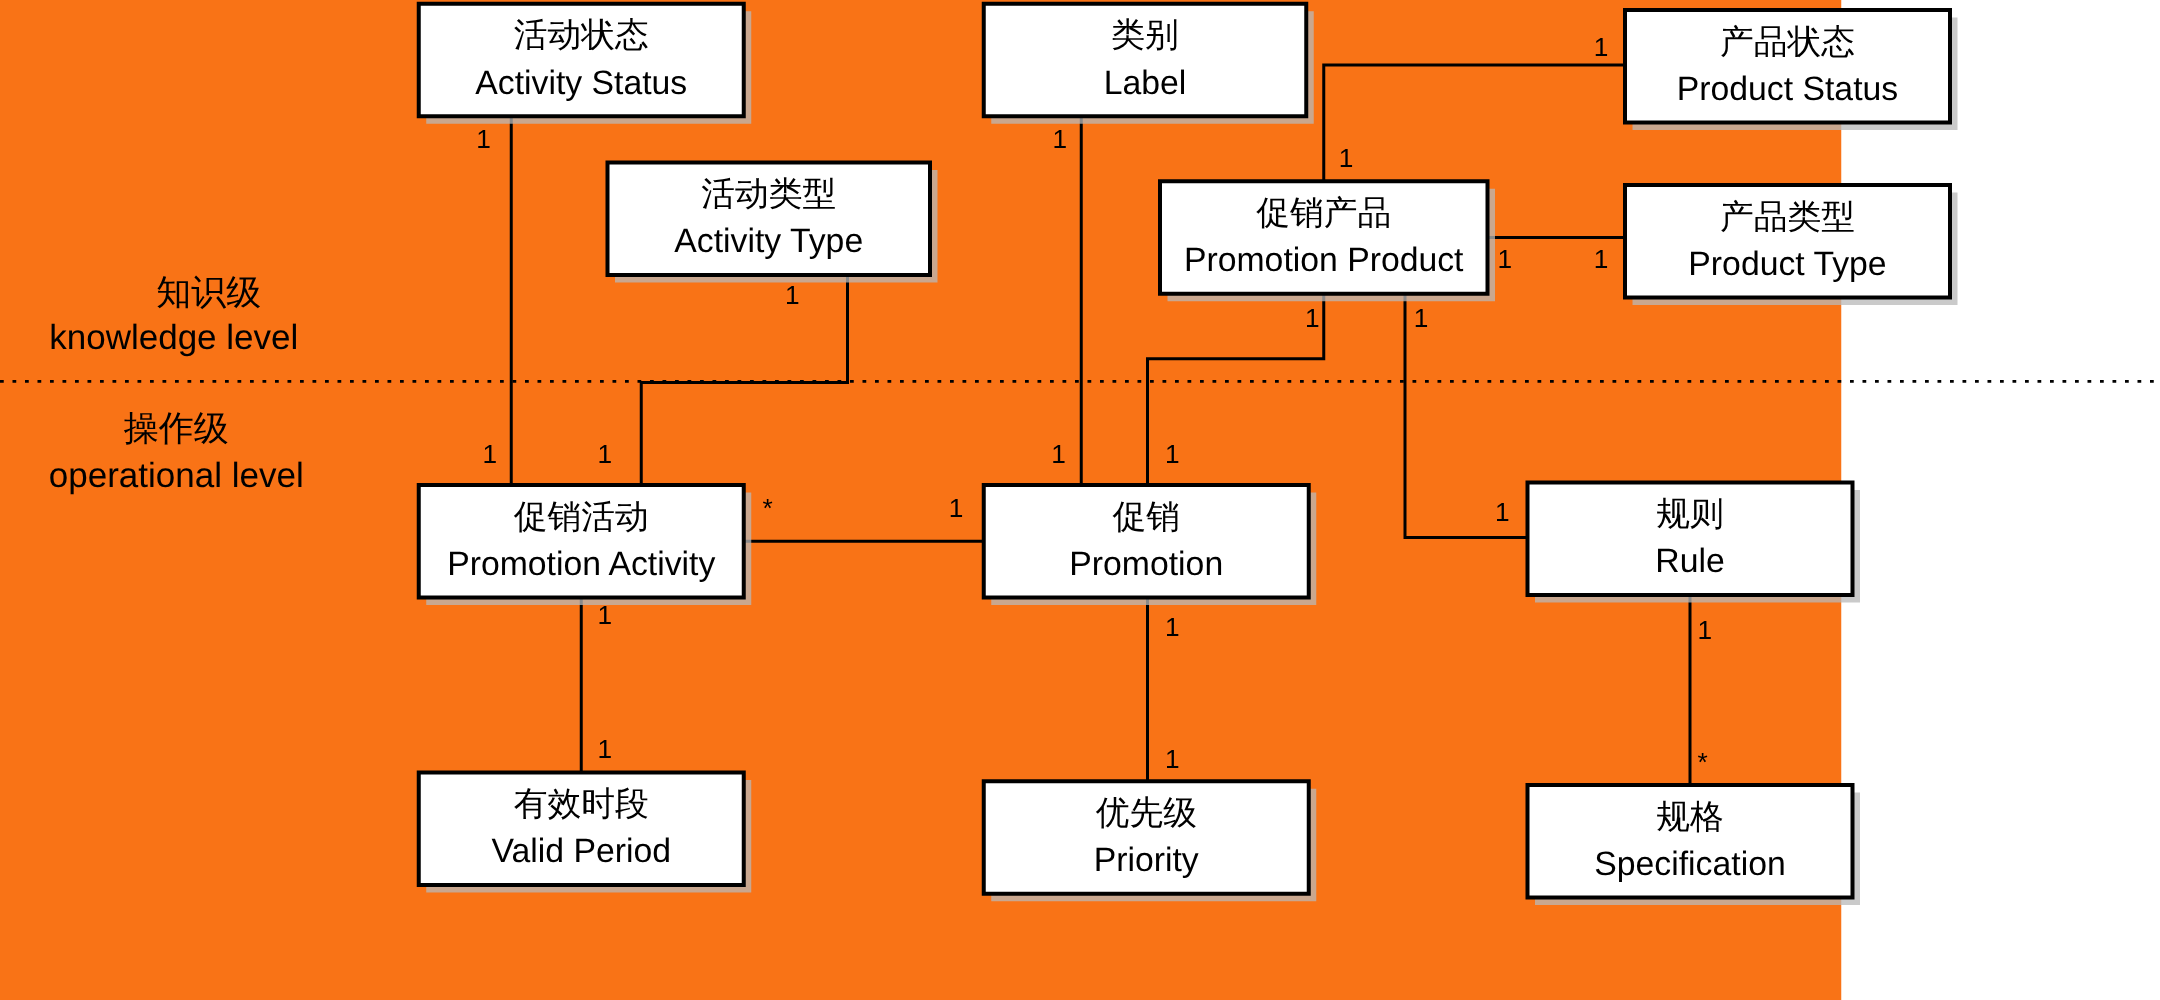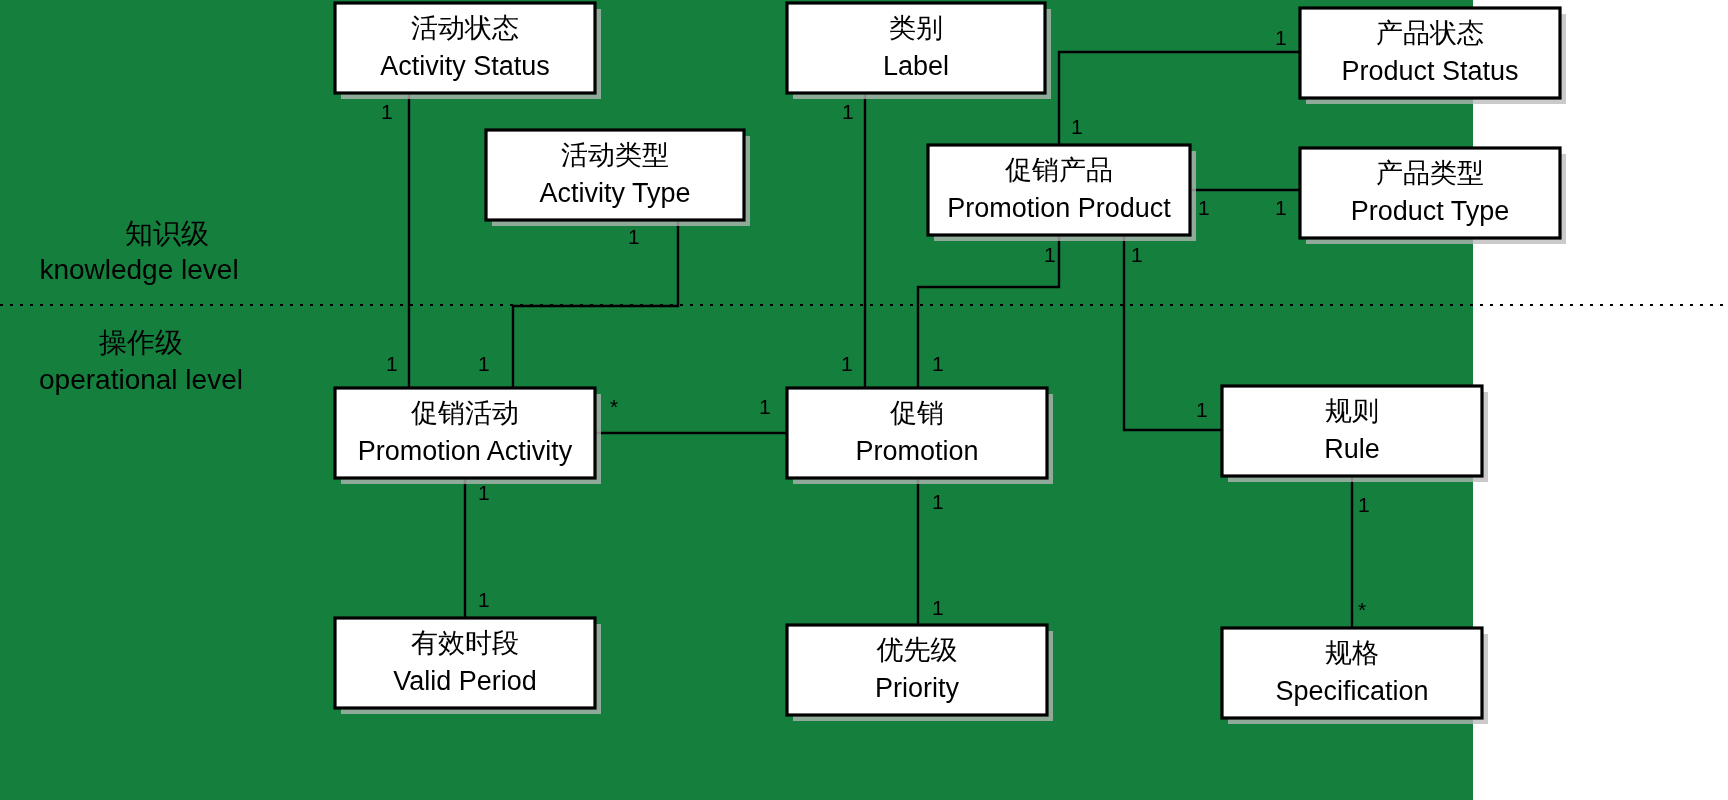--- a/index.html
+++ b/index.html
@@ -10,21 +10,21 @@
   body {
     width: 1728px;
     height: 800px;
     font-family: "Liberation Sans", "DejaVu Sans", sans-serif;
     overflow: hidden;
   }
   #stage {
     position: relative;
     width: 1473px;
     height: 800px;
-    background: #15803d;
+    background: #f97316;
     text-align: center;
   }
   svg#diagram {
     position: absolute;
     left: 0;
     top: 0;
     width: 1728px;
     height: 800px;
     display: block;
   }

